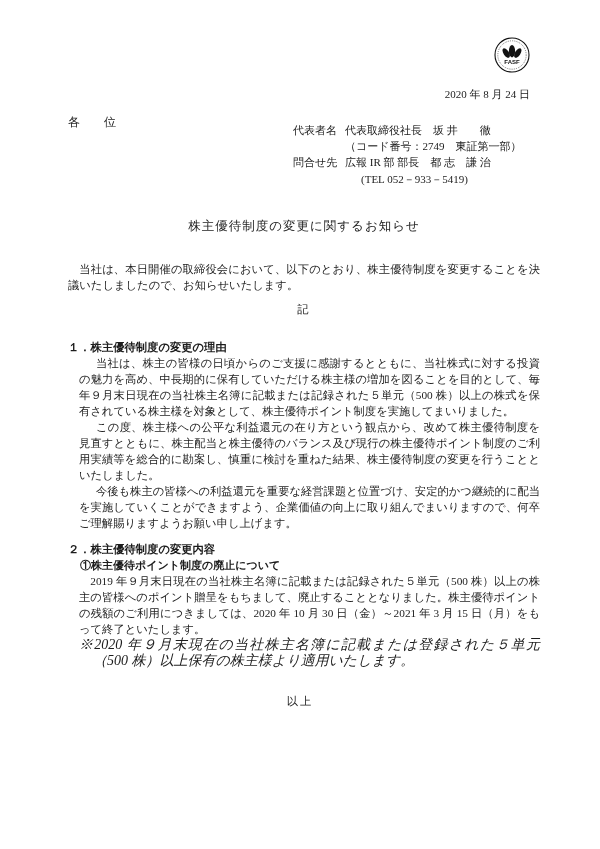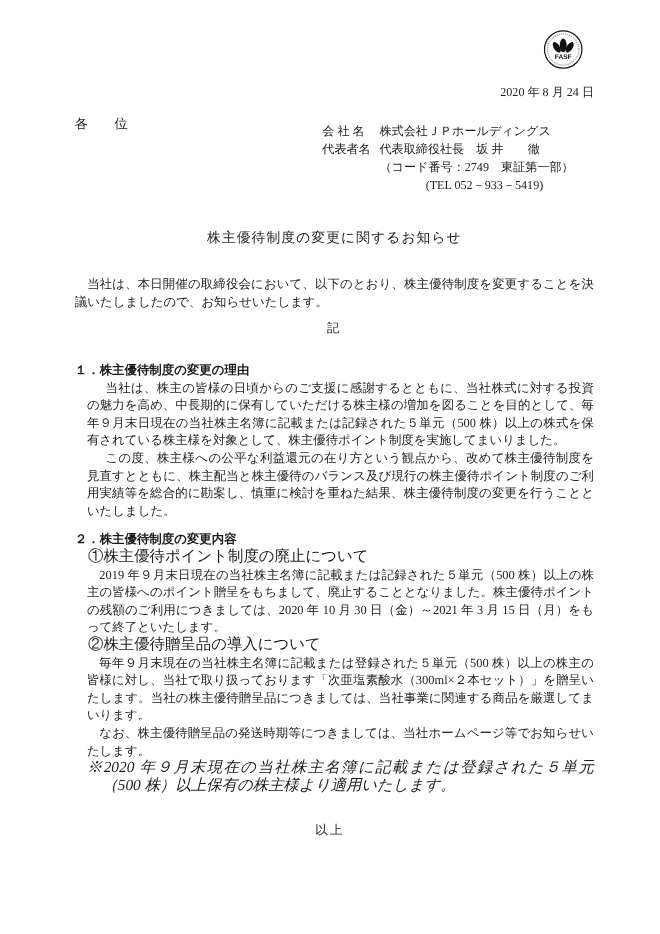--- a/index.html
+++ b/index.html
@@ -3,39 +3,39 @@
 <meta charset="utf-8">
 <style>
   html,body{margin:0;padding:0;background:#fff;}
   body{width:600px;height:849px;overflow:hidden;
        font-family:"Liberation Serif","DejaVu Serif",serif;color:#1c1c1c;}
   .page{position:relative;width:600px;height:849px;box-sizing:border-box;
         padding:0 60px 0 68px;background:#fff;}
   
   .logo{position:absolute;top:27px;right:70px;width:36px;height:36px;text-align:center;}
   
-  .date{padding-top:76px;margin:0;text-align:right;font-size:11px;line-height:16px;white-space:pre;}
+  .date{padding-top:76px;margin:10px;text-align:right;font-size:11px;line-height:16px;white-space:pre;}
   .salutation{margin-top:12px;font-size:12px;line-height:16px;white-space:pre;}
   .company{margin:-8px 0 0 225px;font-size:11px;line-height:16.2px;}
   .info-row{display:flex;}
   .info-label{width:52px;white-space:pre;flex:none;}
   .info-value{white-space:pre;}
-  .tel-indent .info-value{margin-left:42px;}
+  .tel-indent .info-value{margin-left:16px;}
   
   .title{margin:30px 0 0;text-align:center;font-weight:normal;font-size:12.5px;
          line-height:18px;letter-spacing:1px;}
   
   .intro{margin:26px 0 0;font-size:11.3px;line-height:16px;text-indent:1em;text-align:justify;}
   .record{margin-top:8px;text-align:center;font-size:11.3px;letter-spacing:2px;line-height:16px;}
   .section1{margin-top:22px;}
   .section2{margin-top:10px;}
   .sec-heading{font-weight:bold;font-size:11.3px;line-height:16px;}
   p.sec-body{margin:0 0 0 11px;font-size:11.3px;line-height:16px;
              text-indent:1.5em;text-align:justify;}
-  .sub-heading{margin-left:12px;font-weight:normal;font-size:14px;line-height:16px;}
+  .sub-heading{margin-left:12px;font-weight:bold;font-size:11px;line-height:16px;}
   p.sub-body{margin:0 0 0 11px;font-size:11.3px;line-height:16px;
              text-indent:1em;text-align:justify;}
   p.note{margin:0 0 0 11px;font-size:14px;line-height:16px;
          padding-left:1em;text-indent:-1em;text-align:justify;font-style:italic;}
   .closing{margin-top:24px;text-align:center;padding-right:8px;
            font-size:11.3px;line-height:16px;letter-spacing:2px;}
 </style>
 </head>
 <body>
 
@@ -54,61 +54,57 @@
       <text x="18" y="27" text-anchor="middle" font-size="6" font-weight="bold" font-family="Liberation Sans, sans-serif" fill="#111">FASF</text>
     </svg>
   </div>
 
   <div class="date">2020 年 8 月 24 日</div>
 
   <div class="salutation">各　　位</div>
 
   <div class="company">
     <div class="info-row">
-      <span class="info-label">会 社 名</span>
-      <span class="info-value">株式会社ＪＰホールディングス</span>
-    </div>
-    <div class="info-row">
       <span class="info-label">代表者名</span>
       <span class="info-value">代表取締役社長　坂 井　　徹</span>
     </div>
     <div class="info-row">
       <span class="info-label"></span>
       <span class="info-value">（コード番号：2749　東証第一部）</span>
+    </div>
+    <div class="info-row">
+      <span class="info-label">問合せ先</span>
+      <span class="info-value">広報 IR 部 部長　都 志　謙 治</span>
     </div>
     <div class="info-row tel-indent">
       <span class="info-label"></span>
       <span class="info-value">(TEL 052－933－5419)</span>
     </div>
   </div>
 
   <h1 class="title">株主優待制度の変更に関するお知らせ</h1>
 
   <p class="intro">当社は、本日開催の取締役会において、以下のとおり、株主優待制度を変更することを決議いたしましたので、お知らせいたします。</p>
 
   <div class="record">記</div>
 
   <div class="section1">
     <div class="sec-heading">１．株主優待制度の変更の理由</div>
     <p class="sec-body">当社は、株主の皆様の日頃からのご支援に感謝するとともに、当社株式に対する投資の魅力を高め、中長期的に保有していただける株主様の増加を図ることを目的として、毎年９月末日現在の当社株主名簿に記載または記録された５単元（500 株）以上の株式を保有されている株主様を対象として、株主優待ポイント制度を実施してまいりました。</p>
     <p class="sec-body">この度、株主様への公平な利益還元の在り方という観点から、改めて株主優待制度を見直すとともに、株主配当と株主優待のバランス及び現行の株主優待ポイント制度のご利用実績等を総合的に勘案し、慎重に検討を重ねた結果、株主優待制度の変更を行うことといたしました。</p>
+    <p class="sec-body">今後も株主の皆様への利益還元を重要な経営課題と位置づけ、安定的かつ継続的に配当を実施していくことができますよう、企業価値の向上に取り組んでまいりますので、何卒ご理解賜りますようお願い申し上げます。</p>
   </div>
 
   <div class="section2">
     <div class="sec-heading">２．株主優待制度の変更内容</div>
 
     <div>
       <div class="sub-heading">①株主優待ポイント制度の廃止について</div>
       <p class="sub-body">2019 年９月末日現在の当社株主名簿に記載または記録された５単元（500 株）以上の株主の皆様へのポイント贈呈をもちまして、廃止することとなりました。株主優待ポイントの残額のご利用につきましては、2020 年 10 月 30 日（金）～2021 年 3 月 15 日（月）をもって終了といたします。</p>
     </div>
 
-    <div>
-      <div class="sub-heading">②株主優待贈呈品の導入について</div>
-      <p class="sub-body">毎年９月末現在の当社株主名簿に記載または登録された５単元（500 株）以上の株主の皆様に対し、当社で取り扱っております「次亜塩素酸水（300ml×２本セット）」を贈呈いたします。当社の株主優待贈呈品につきましては、当社事業に関連する商品を厳選してまいります。</p>
-      <p class="sub-body">なお、株主優待贈呈品の発送時期等につきましては、当社ホームページ等でお知らせいたします。</p>
-    </div>
 
     <p class="note">※2020 年９月末現在の当社株主名簿に記載または登録された５単元（500 株）以上保有の株主様より適用いたします。</p>
   </div>
 
   <div class="closing">以上</div>
 
 </div>
 
 </body></html>

